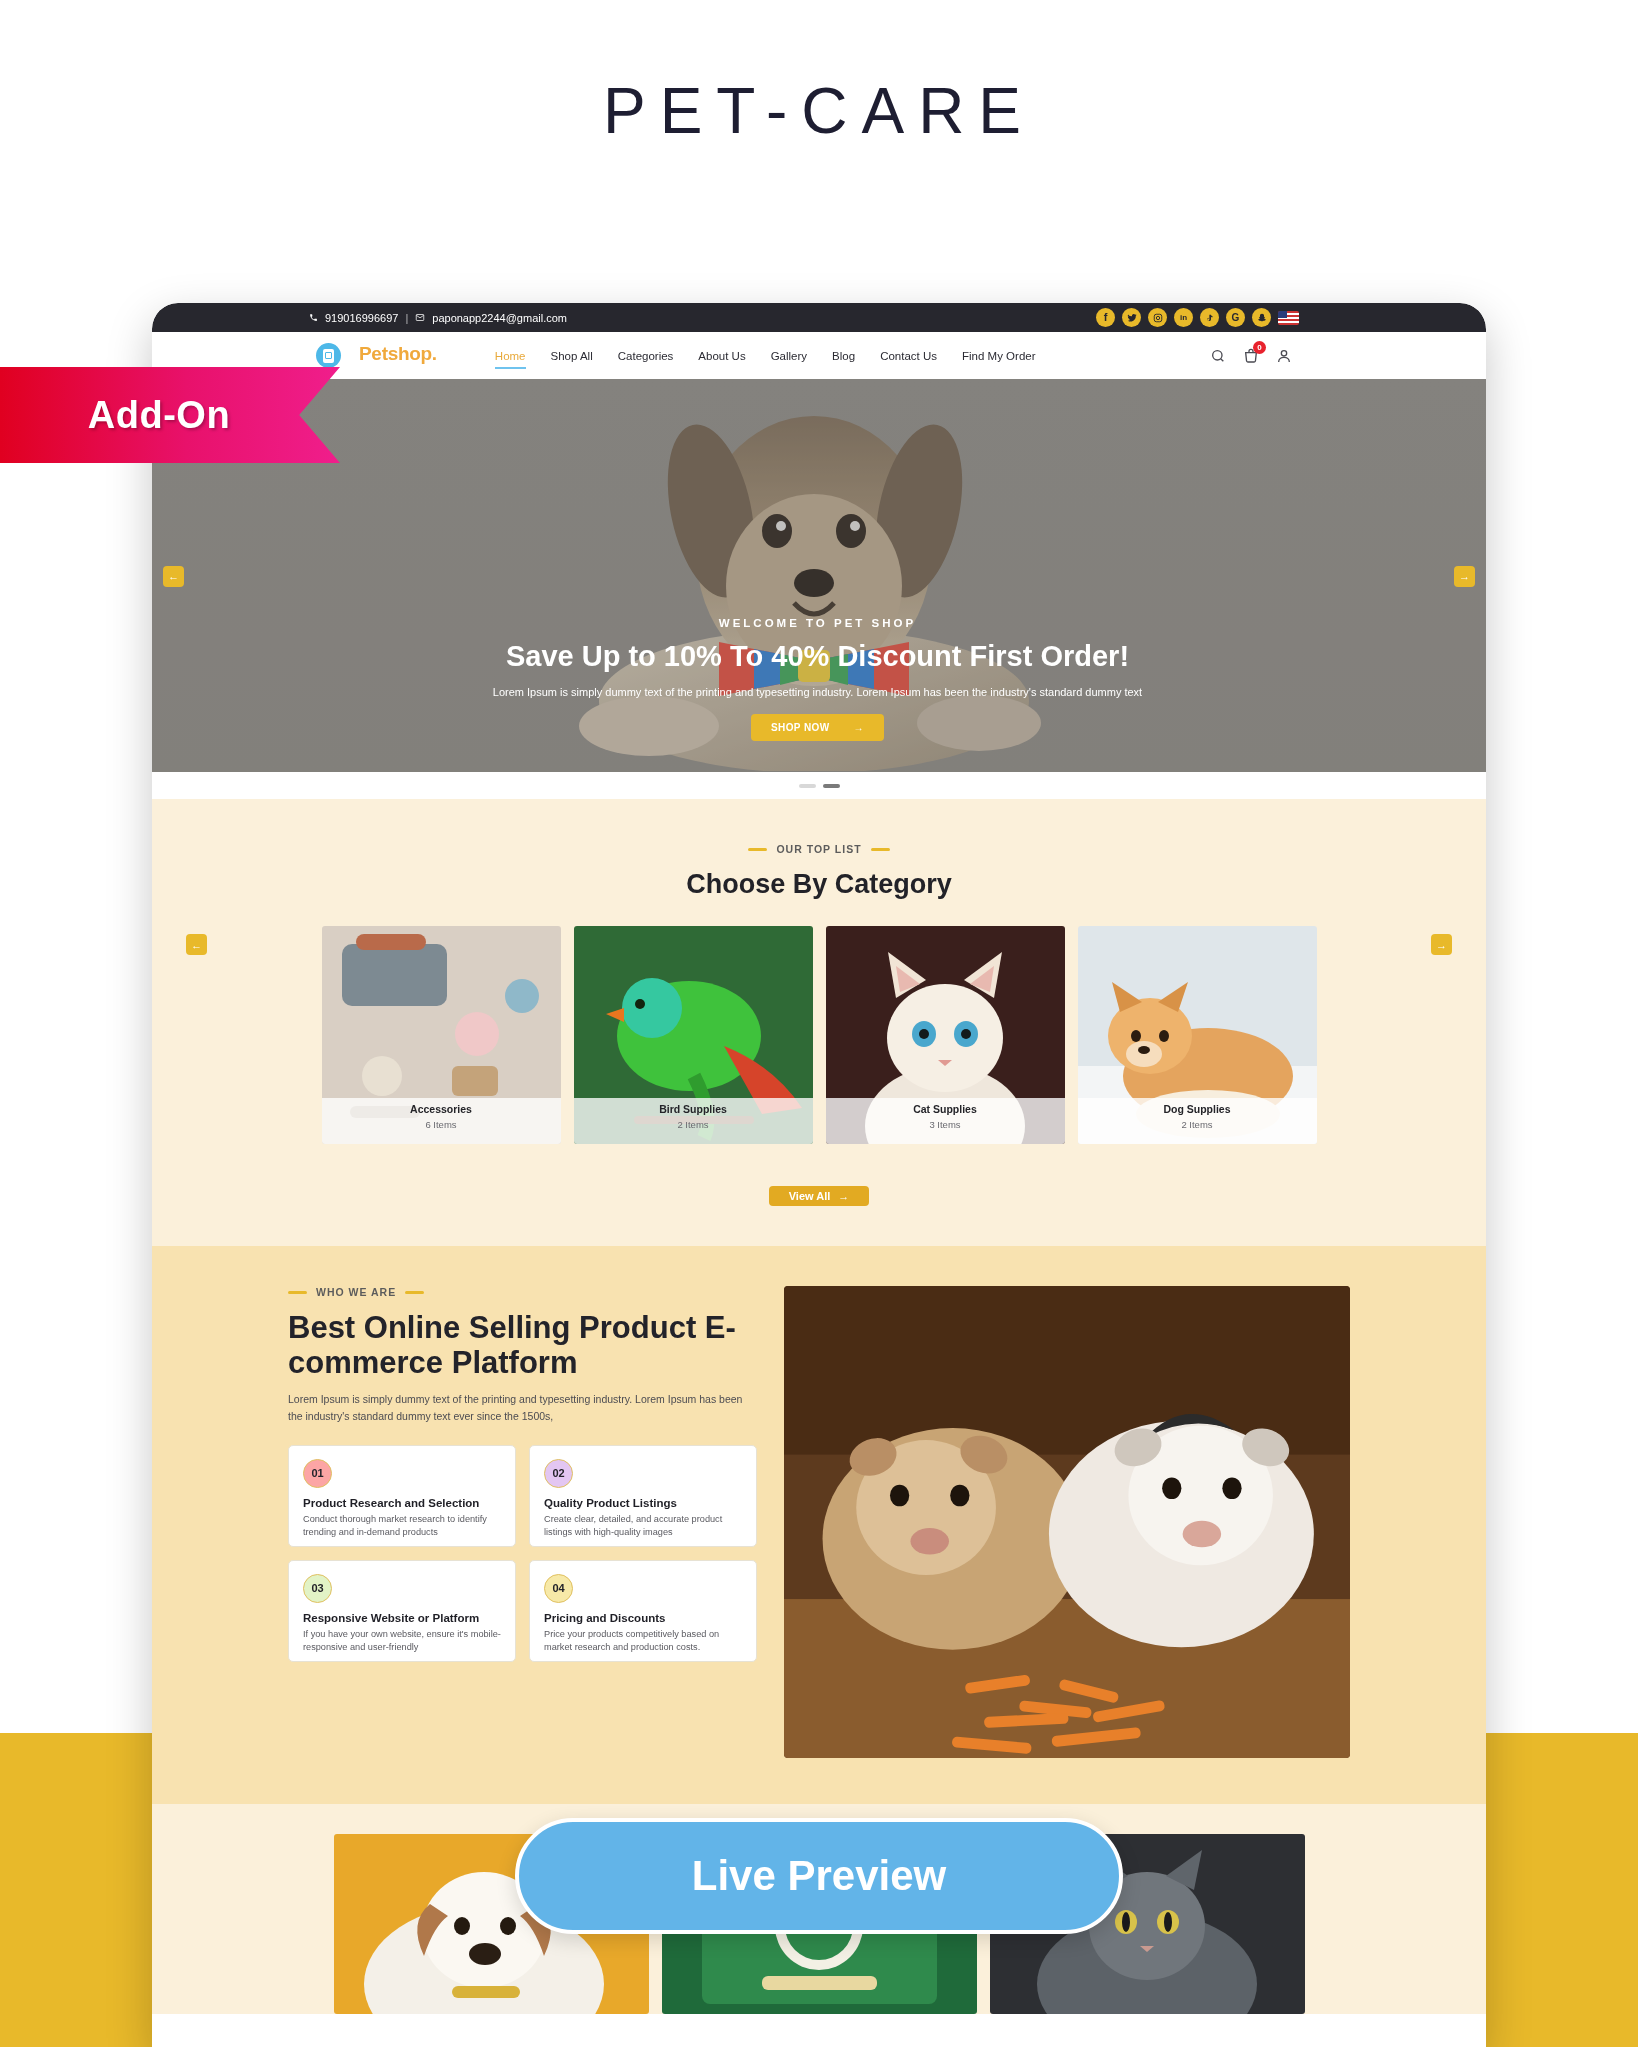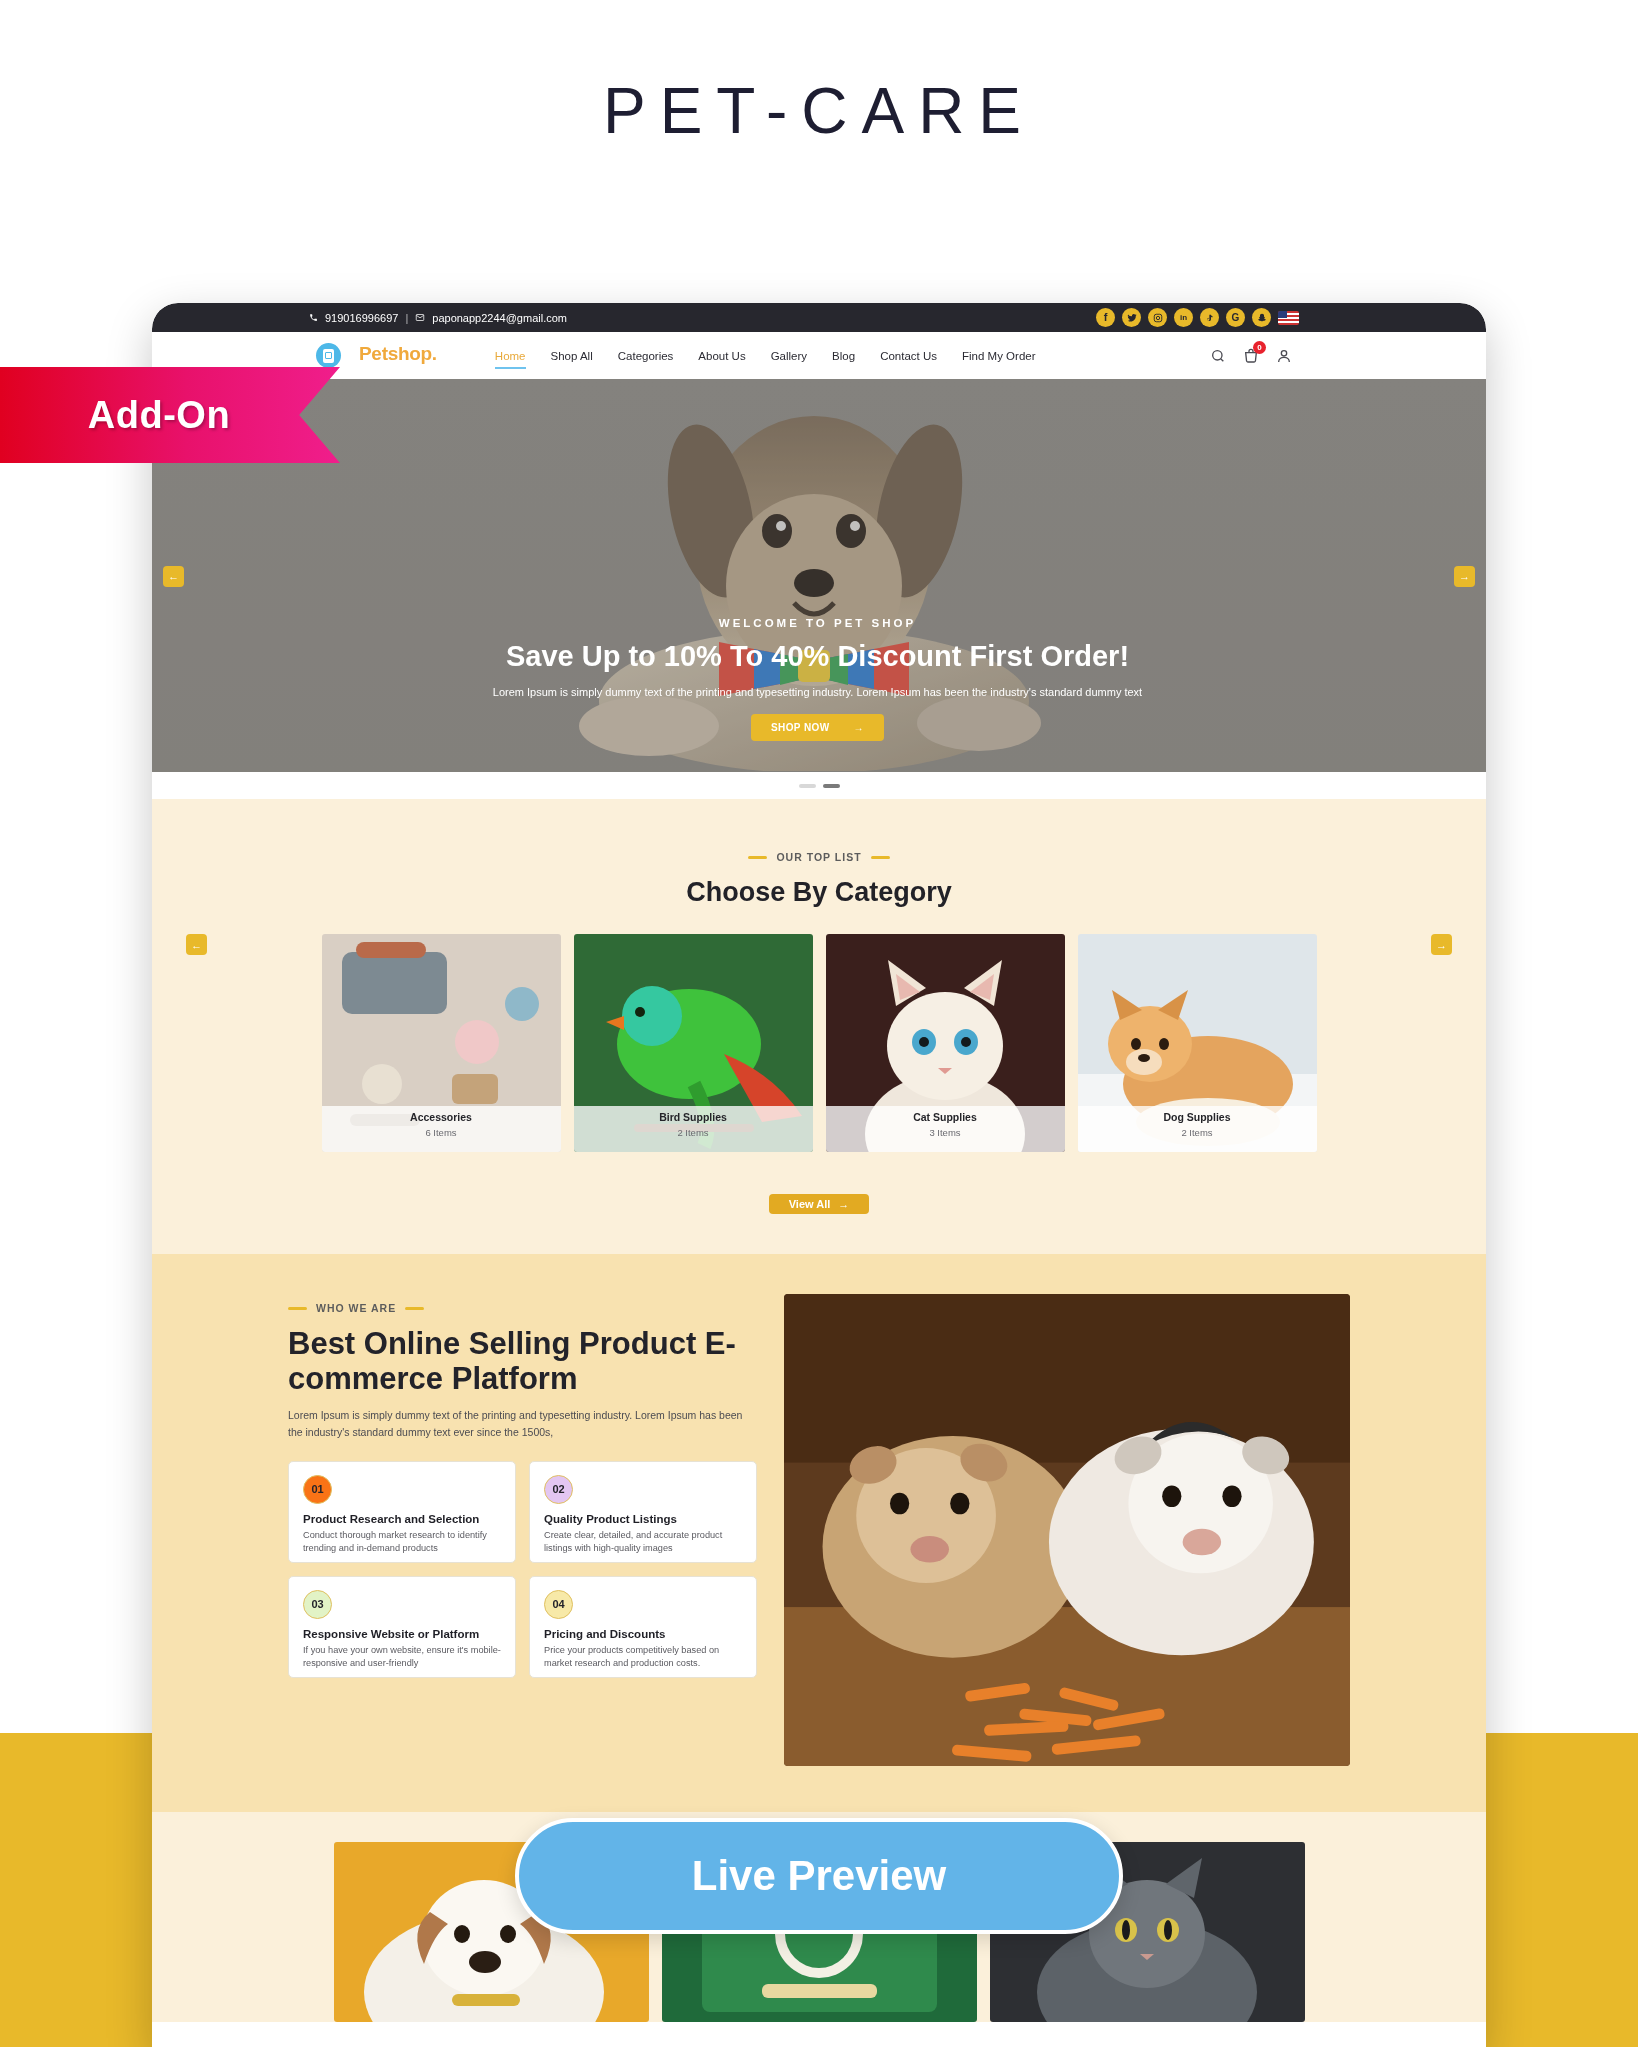--- a/index.html
+++ b/index.html
@@ -118,21 +118,21 @@
   }
   .hero .arrow-prev { left:11px; top:50%; margin-top:-10px;}
   .hero .arrow-next { right:11px; top:50%; margin-top:-10px;}
 
   .dots-bar{ height:27px; background:#fff; display:flex; align-items:center; justify-content:center; gap:7px;}
   .dot{ width:17px; height:4px; border-radius:2px; background:#d8d8d8;}
   .dot.active{ background:#7a7a7a; }
 
   
   .cat-section{ background:#fbf0da; padding:44px 0 40px; position:relative; }
-  .eyebrow-row{ display:flex; align-items:center; justify-content:center; gap:9px;margin-top:8px;}
+  .eyebrow-row{ display:flex; align-items:center; justify-content:center; gap:9px;}
   .dash{ width:19px; height:3px; background:#e8b92a; border-radius:2px;}
   .eyebrow-text{ font-size:10.5px; letter-spacing:1px; color:#5c5c5c; font-weight:600;}
   .section-title{ text-align:center; font-size:27px; font-weight:bold; color:#222228; margin-top:14px;}
 
   .cat-grid{
     display:flex; gap:13px; justify-content:center; margin-top:26px;
   }
   .cat-card{
     width:239px; height:218px; position:relative; overflow:hidden;
     border-radius:3px; cursor:pointer;
@@ -460,21 +460,21 @@
           <div class="eyebrow-row left">
             <span class="dash"></span>
             <span class="eyebrow-text">WHO WE ARE</span>
             <span class="dash"></span>
           </div>
           <div class="who-title">Best Online Selling Product E-commerce Platform</div>
           <div class="who-sub">Lorem Ipsum is simply dummy text of the printing and typesetting industry. Lorem Ipsum has been the industry's standard dummy text ever since the 1500s,</div>
 
           <div class="feat-grid">
             <div class="feat-card">
-              <div class="feat-num" style="background:#f97316">01</div>
+              <div class="feat-num" style="background:#fca5a5">01</div>
               <div class="feat-title">Product Research and Selection</div>
               <div class="feat-desc">Conduct thorough market research to identify trending and in-demand products</div>
             </div>
             <div class="feat-card">
               <div class="feat-num" style="background:#e3c6f2">02</div>
               <div class="feat-title">Quality Product Listings</div>
               <div class="feat-desc">Create clear, detailed, and accurate product listings with high-quality images</div>
             </div>
             <div class="feat-card">
               <div class="feat-num" style="background:#e2f3c6">03</div>

